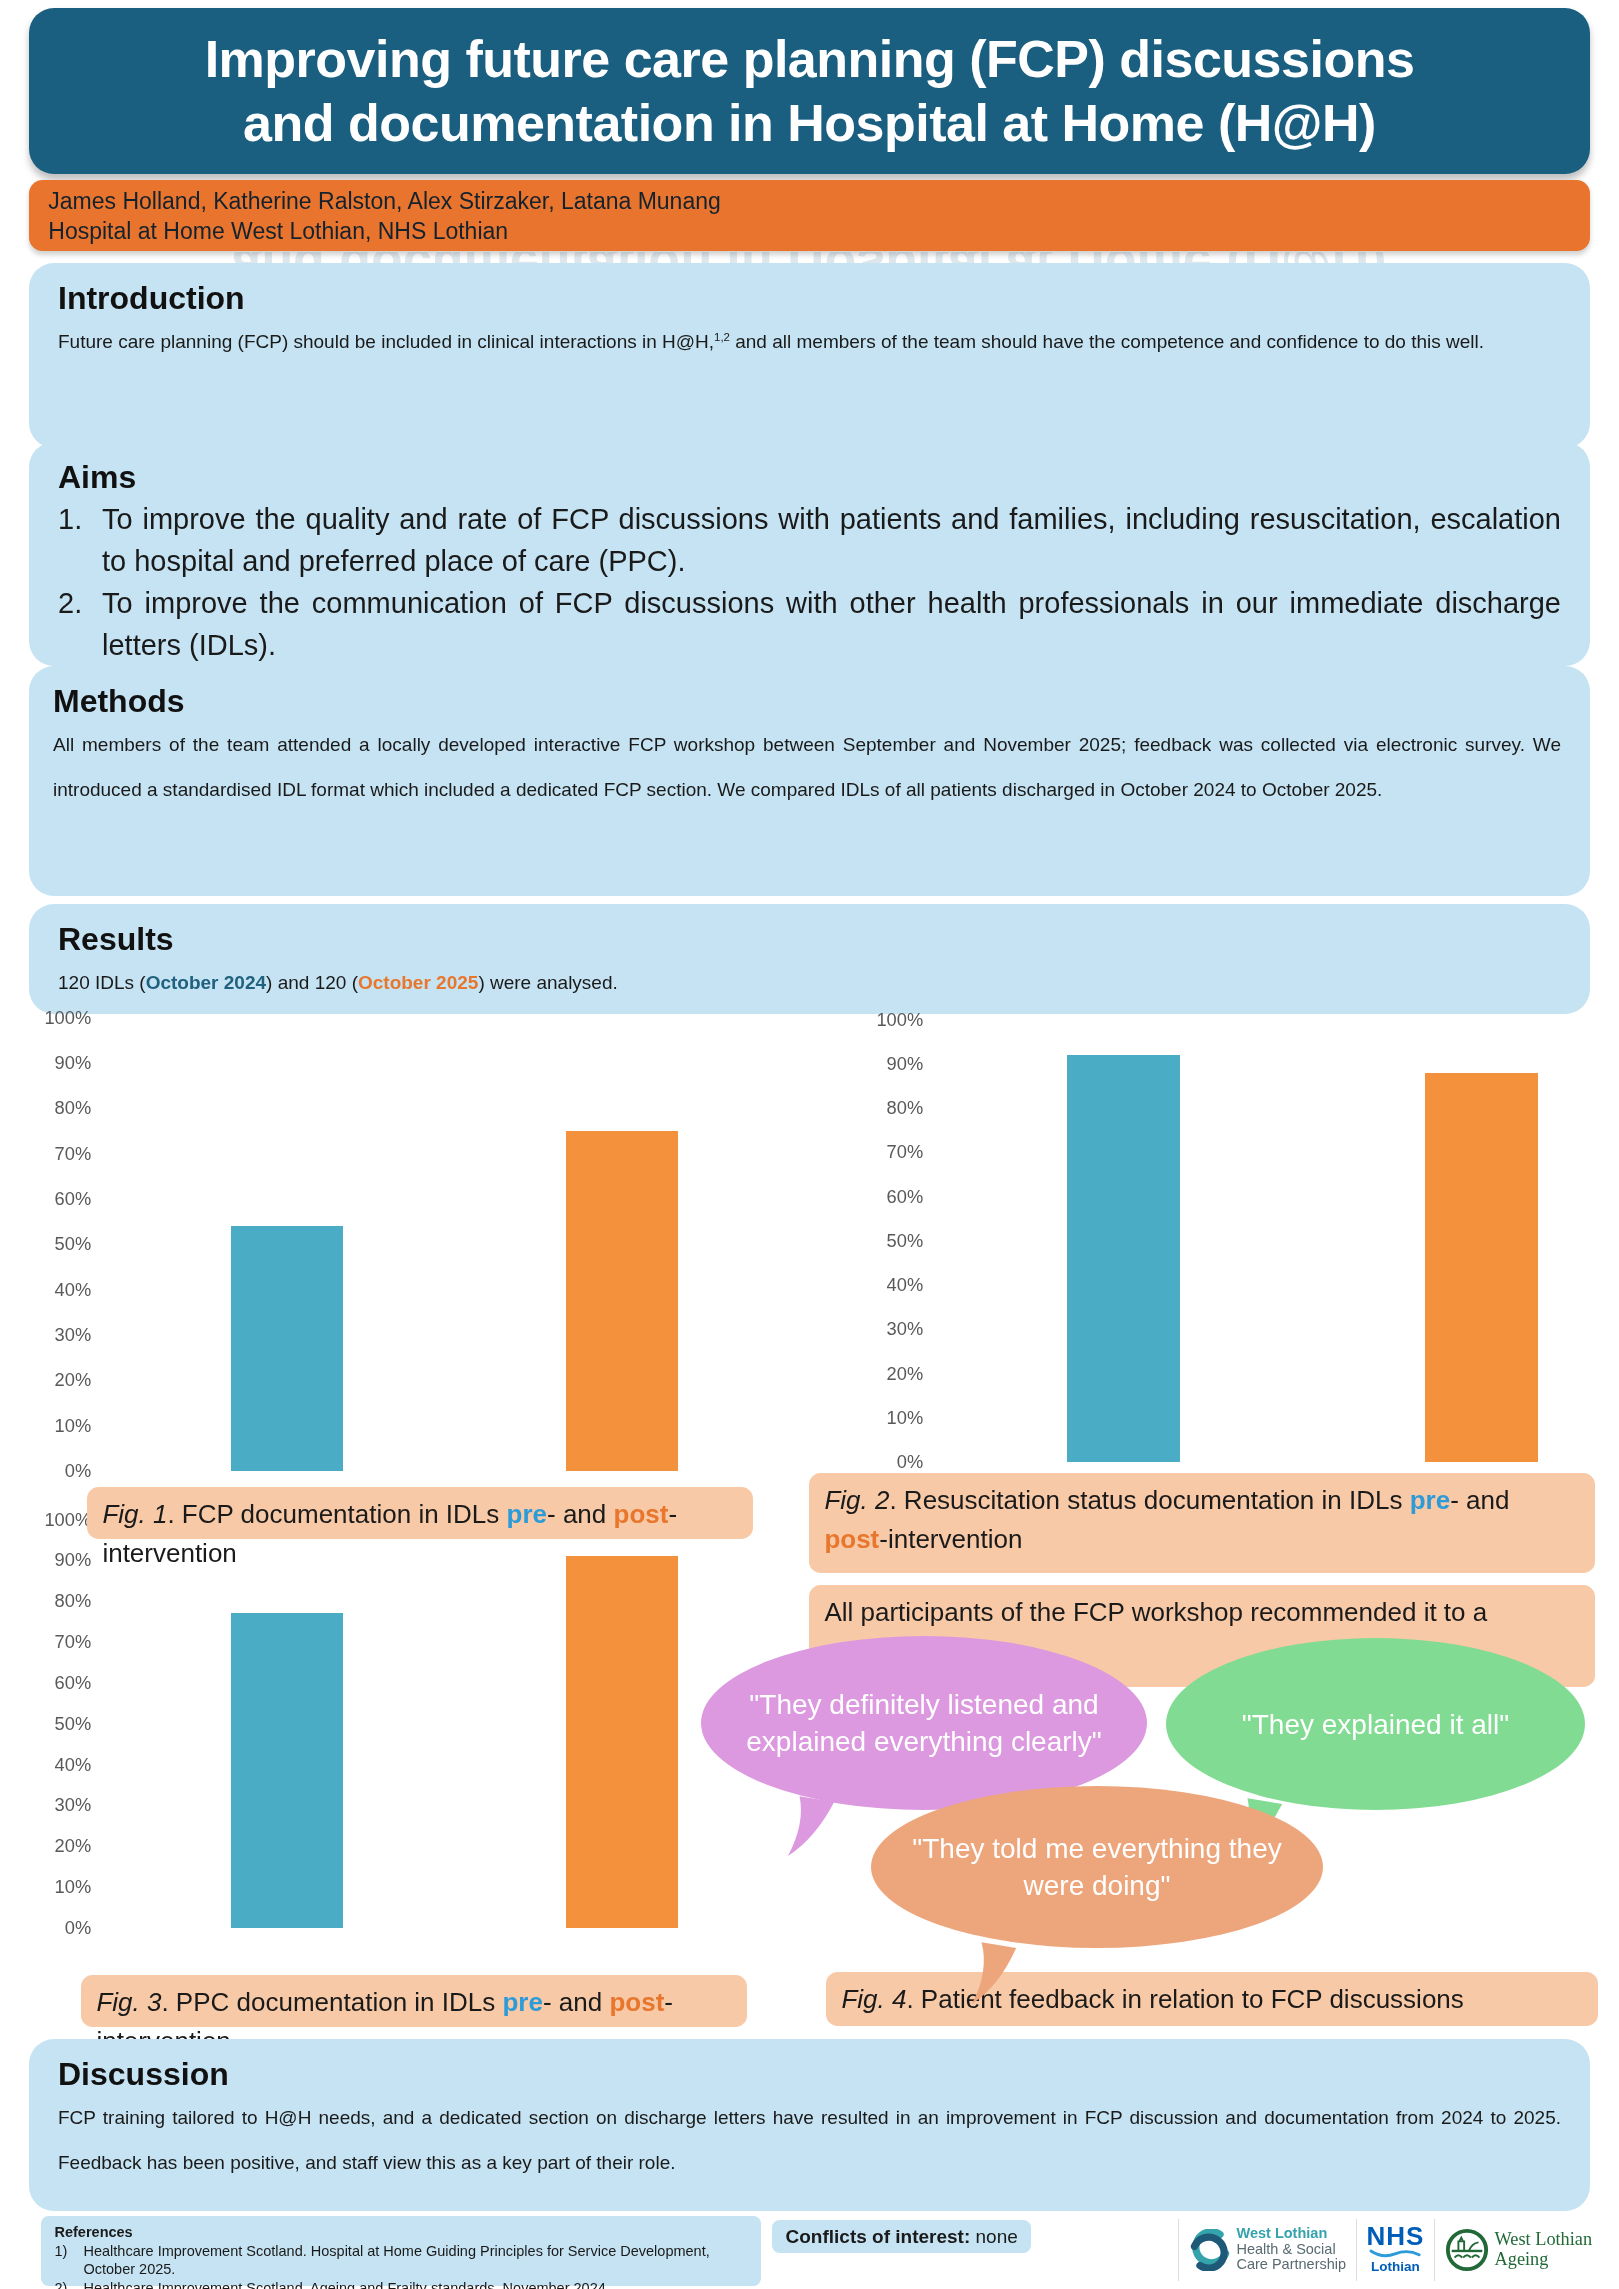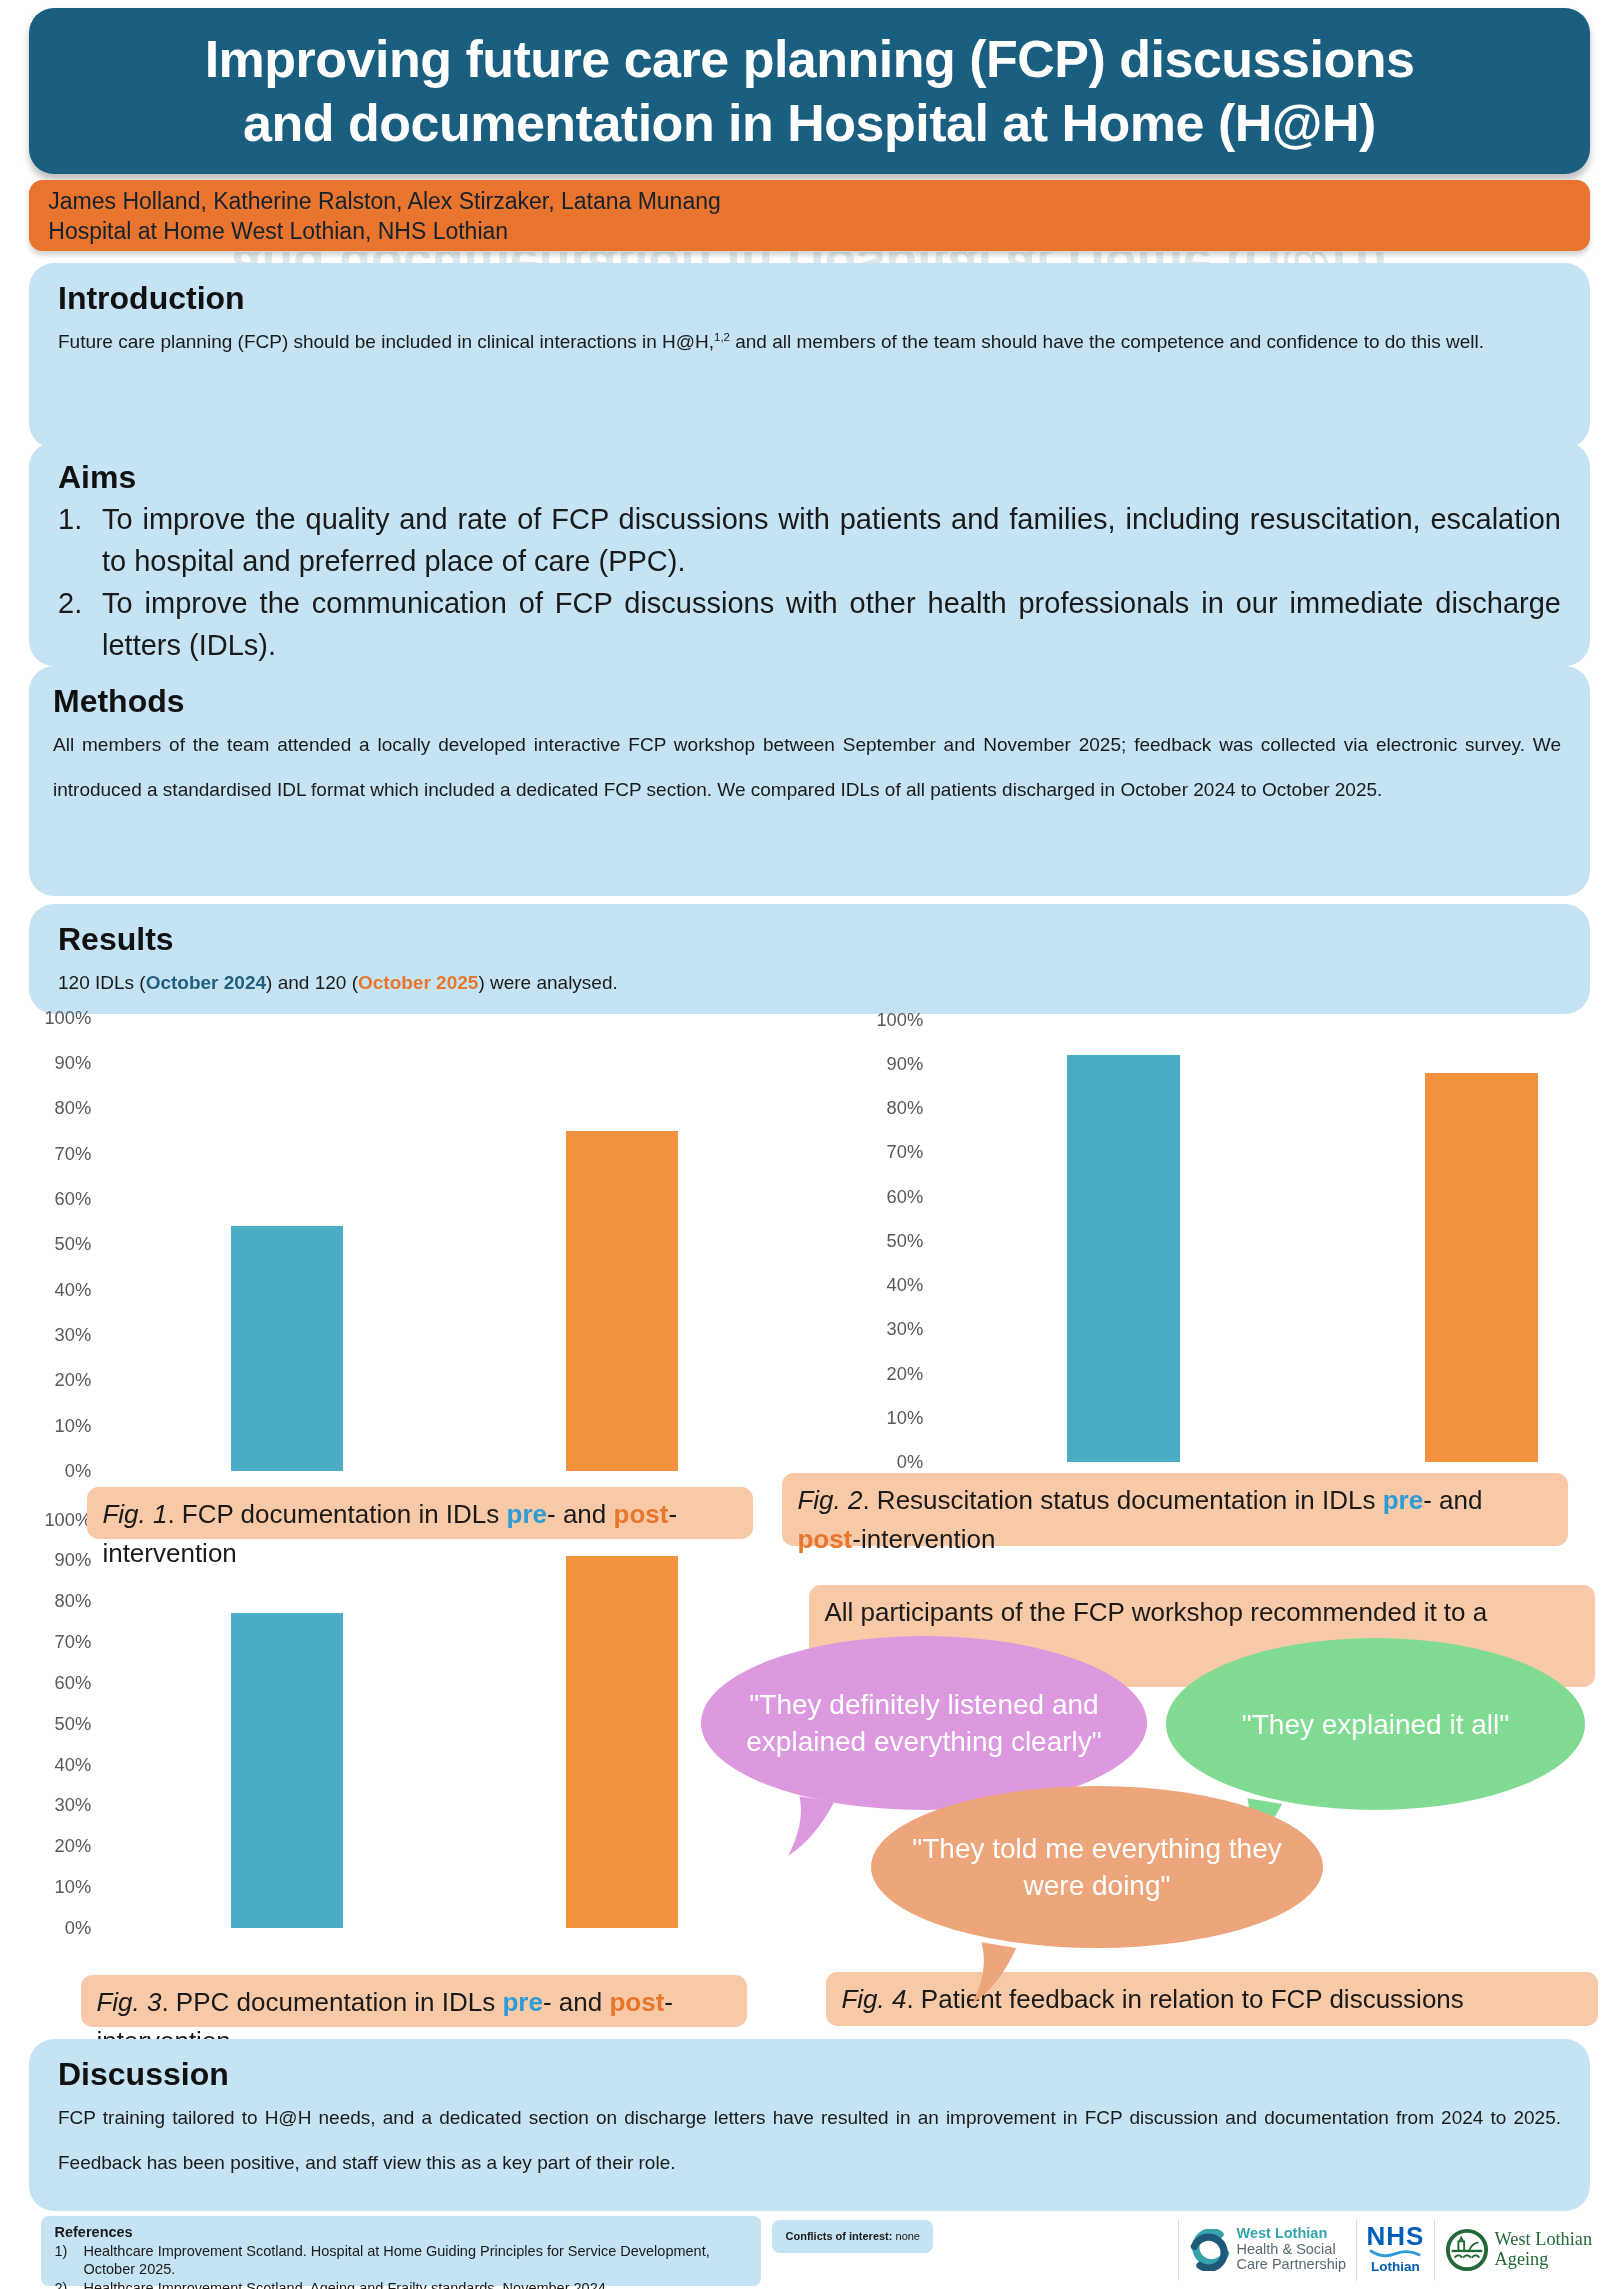--- a/index.html
+++ b/index.html
@@ -72,21 +72,21 @@
     font-size: 18.3px; color: #595959; white-space: nowrap;
   }
   .chart .bar { position: absolute; bottom: 0; }
 
   
   .capbox {
     position: absolute; background: #F7C9A7; border-radius: 11.6px;
     padding: 7.7px 15.4px; font-size: 26px; line-height: 39px; color: #1a1a1a;
   }
   .cap-fig1 { left: 87px;  top: 1487px; width: 666px; height: 52px; }
-  .cap-fig2 { left: 782px; top: 1473px; width: 786px; height: 73px; }
+  .cap-fig2 { left: 809px; top: 1473px; width: 786px; height: 100px; }
   .note-box { left: 809px; top: 1585px; width: 786px; height: 102px; }
   .cap-fig3 { left: 81px;  top: 1975px; width: 666px; height: 52px; }
   .cap-fig4 { left: 826px; top: 1972px; width: 772px; height: 54px; }
   .fig-label { font-style: italic; }
   .cap-pre  { color: #2E9BD9; font-weight: bold; }
   .cap-post { color: #E8762C; font-weight: bold; }
 
   
   .bubble {
     position: absolute; border-radius: 50%;
@@ -107,21 +107,21 @@
     position: absolute; left: 41px; top: 2216px; width: 720px; height: 70px;
     background: #C5E3F2; border-radius: 7.7px; padding: 6.8px 13.5px;
     font-size: 14.5px; line-height: 18.3px;
   }
   .refs-box .refs-heading { font-weight: bold; font-size: 14.5px; margin-bottom: 1px; }
   .ref-row { display: flex; }
   .ref-num { width: 29px; flex: 0 0 29px; }
   .conflicts-box {
     position: absolute; left: 772px; top: 2220px;
     background: #C5E3F2; border-radius: 7.7px; padding: 6.8px 13.5px;
-    font-size: 11px; line-height: 19.3px;
+    font-size: 19px; line-height: 19.3px;
   }
   .conflicts-box b { font-weight: bold; }
 
   .footer-logos {
     position: absolute; left: 1162px; top: 2214px; width: 458px; height: 71px;
     display: flex; align-items: center; background: #ffffff; padding-left: 16px;
   }
   .logo { display: flex; align-items: center; border-left: 1.9px solid #ddd; padding: 0 9.7px; height: 62px; }
   .hscp-text { margin-left: 5.8px; font-size: 14.5px; line-height: 15.4px; }
   .hscp-t1 { color: #35A3AB; font-weight: bold; }

